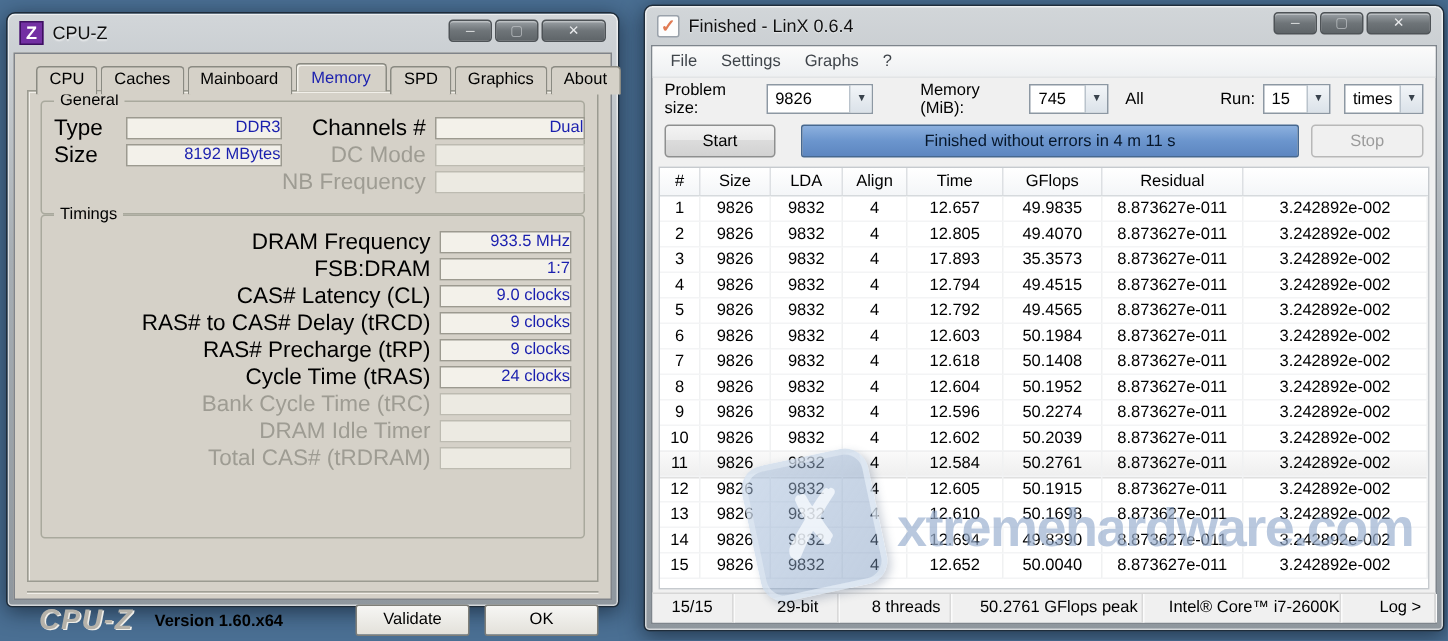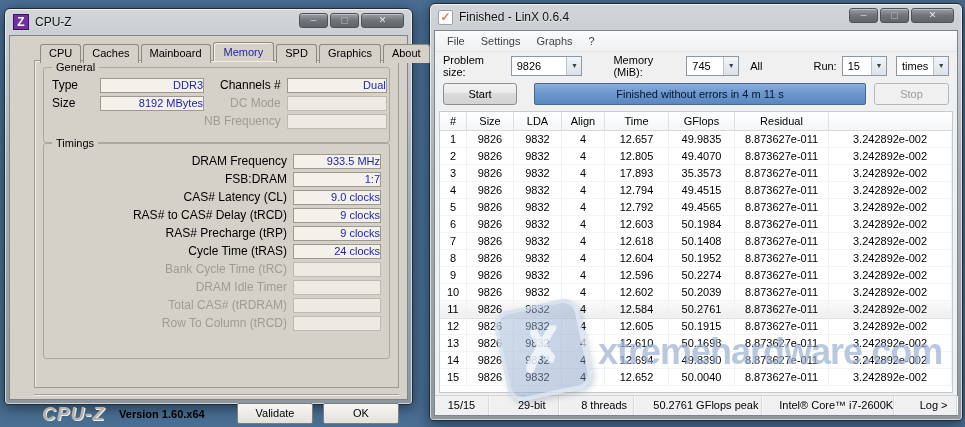--- a/index.html
+++ b/index.html
@@ -20,32 +20,32 @@
   .capbtn.close { width:43px; }
   .capbtn.min::before { content:"─"; font-size:8px; }
   .capbtn.max::before { content:"▢"; color:#b9bdc0; }
   .capbtn.close::before { content:"✕"; }
 
   
   #cpuz { left:4px; top:8px; width:409px; height:397px; }
   .cpuz-icon { width:16px; height:16px; background:#7330a3; border:1px solid #3d1060;
                color:#fff; font-weight:bold; font-size:12px; line-height:14px; text-align:center; }
   .cpuz-client { position:absolute; left:4px; right:4px; top:26px; bottom:4px;
-                 background:#d5d1c8; border:1px solid #80848a; padding:6px 8px 4px 24px; }
+                 background:#d5d1c8; border:1px solid #80848a; padding:6px 8px 4px 8px; }
   .tabs { display:flex; padding-left:6px; position:relative; z-index:2; }
   .tab { padding:2px 8px 1px 8px; font-size:11px; border:1px solid #8a8a82; border-bottom:none;
          border-radius:3px 3px 0 0; background:#d5d1c8; margin-right:2px; position:relative; top:2px; color:#000; }
   .tab.sel { top:0; padding:3px 10px 3px 10px; color:#1a1fae; z-index:3;
              box-shadow: inset 1px 1px 0 #f4f2ec; }
   .panel { border:1px solid #9b9b91; box-shadow: inset 1px 1px 0 #f1efe9; background:#d5d1c8;
            position:relative; z-index:1; margin-top:-1px; padding:6px 8px 2px 8px; height:328px; }
   .group { border:1px solid #a9a99d; border-radius:3px; position:relative; padding:8px 8px 4px 8px; margin-bottom:0; }
   .group-legend { position:absolute; top:-7px; left:8px; background:#d5d1c8; padding:0 4px; font-size:11px; color:#000; }
   .fieldrow { display:flex; align-items:center; height:18px; }
-  .flabel { font-size:12px; color:#000; padding-right:6px; white-space:nowrap; }
+  .flabel { font-size:15px; color:#000; padding-right:6px; white-space:nowrap; }
   .flabel.dis { color:#9e9c93; }
   .vbox { height:15px; background:#f3f1ea; border:1px solid #9c9a90; font-size:11px; color:#1a1fae;
           text-align:right; line-height:13px; overflow:hidden; }
   .vbox.dis { border-color:#bdbbb1; background:#eceae2; }
   .gen-cols { display:flex; }
   .gen-left { width:176px; }
   .gen-left .flabel { width:48px; }
   .gen-left .vbox { width:104px; }
   .gen-right { flex:1; }
   .gen-right .flabel { flex:1; text-align:right; }
@@ -194,24 +194,20 @@
               <div class="vbox dis"></div>
             </div>
             <div class="fieldrow tim-row">
               <div class="flabel dis">DRAM Idle Timer</div>
               <div class="vbox dis"></div>
             </div>
             <div class="fieldrow tim-row">
               <div class="flabel dis">Total CAS# (tRDRAM)</div>
               <div class="vbox dis"></div>
             </div>
-            <div class="fieldrow tim-row">
-              <div class="flabel dis">Row To Column (tRCD)</div>
-              <div class="vbox dis"></div>
-            </div>
           </div>
       </div>
     </div>
     <div class="cpuz-footer">
       <div class="cpuz-logo">CPU-Z</div>
       <div class="cpuz-version">Version 1.60.x64</div>
       <div class="btn-classic">Validate</div>
       <div class="btn-classic">OK</div>
     </div>
   </div>

